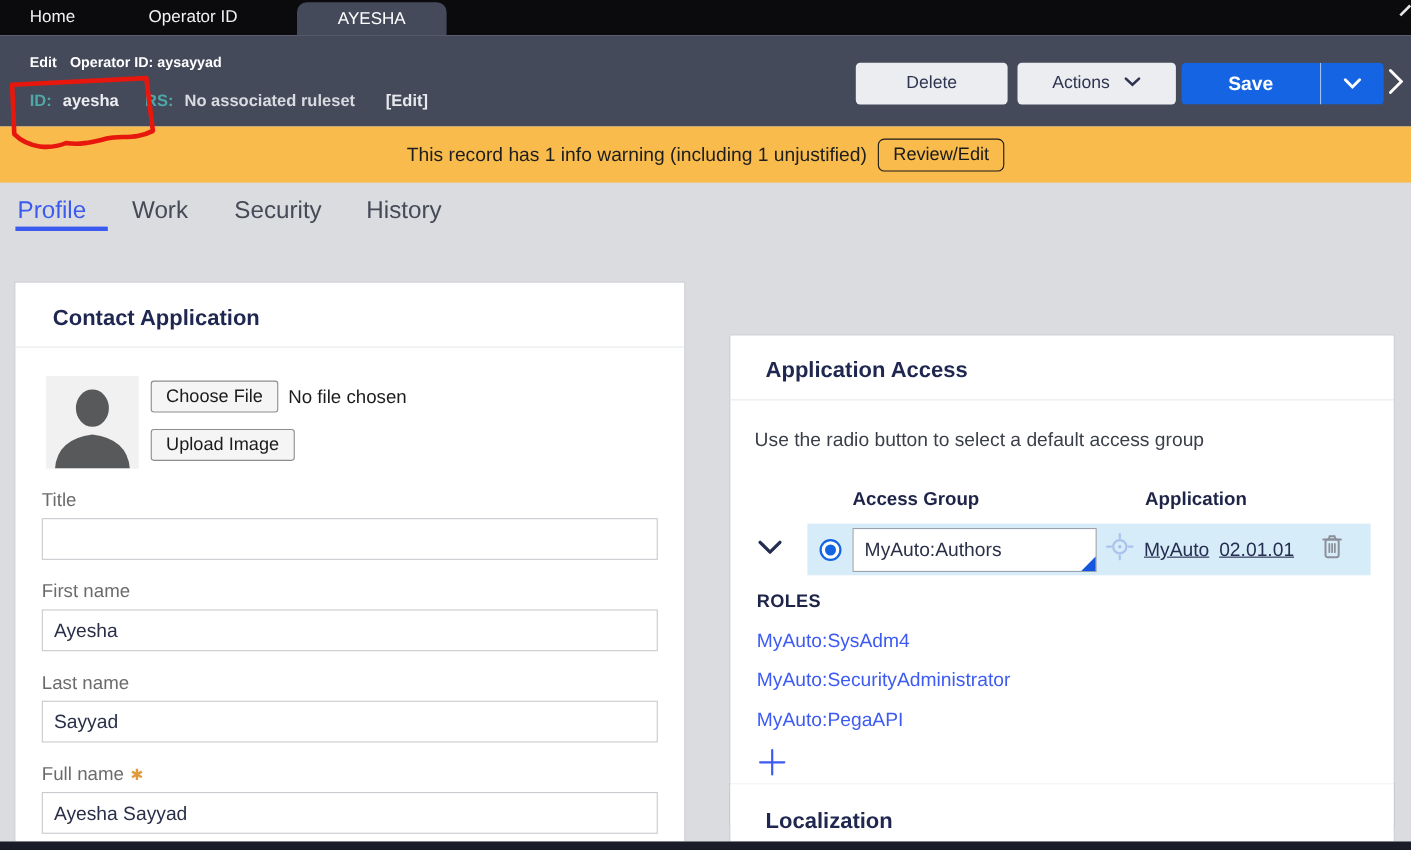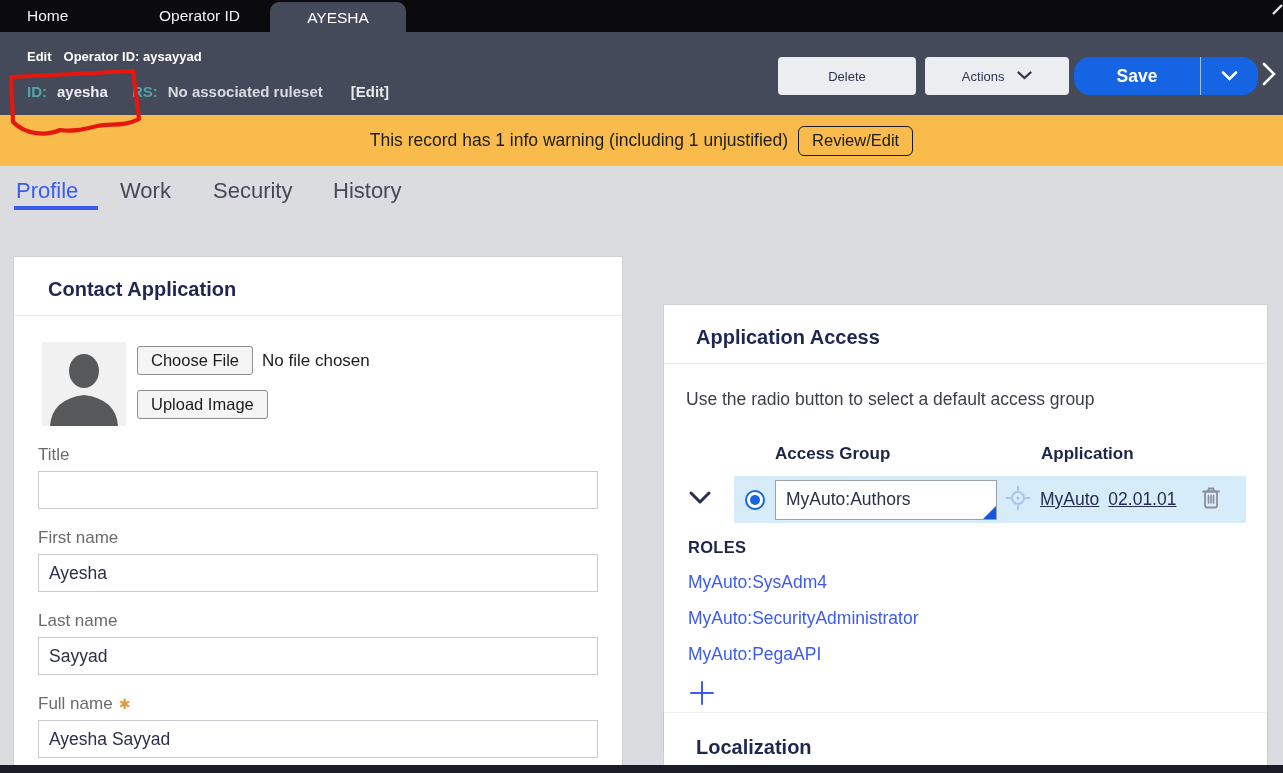--- a/index.html
+++ b/index.html
@@ -5,42 +5,42 @@
   * { margin:0; padding:0; box-sizing:border-box; }
   html,body { width:1283px; height:773px; overflow:hidden; background:#DBDCE0;
               font-family:"Liberation Sans", sans-serif; }
   .screen { position:relative; width:1283px; height:773px; background:#DBDCE0; overflow:hidden; }
 
   
   .topbar { position:absolute; left:0; top:0; width:1283px; height:32px; background:#0B0B0E; }
   .topbar-tab { position:absolute; top:0; height:32px; line-height:32px; color:#F2F2F4;
                 font-size:15.5px; cursor:default; }
   .topbar-tab.home { left:27px; }
-  .topbar-tab.opid { left:135px;margin-left:24px; }
+  .topbar-tab.opid { left:135px; }
   .doc-tab { position:absolute; left:270px; top:2px; width:136px; height:30px; background:#454A5B;
              border-radius:9px 9px 0 0; color:#FFFFFF; font-size:15.5px; text-align:center;
              line-height:31px; }
   .corner-glyph { position:absolute; right:0px; top:2px; }
 
   
   .hdr { position:absolute; left:0; top:32px; width:1283px; height:83px; background:#454A5B; }
   .hdr-title { position:absolute; left:27px; top:17px; font-size:13px; font-weight:bold; color:#FFFFFF; }
   .hdr-title .t-action { margin-right:12px; }
   .hdr-meta { position:absolute; left:27px; top:51px; font-size:15px; font-weight:bold; color:#D9DBE0; }
   .hdr-meta .k { color:#4FA8A8; }
   .hdr-meta .v-id { color:#EDEEF1; margin-left:10px; margin-right:24px; }
   .hdr-meta .v-rs { color:#D9DBE0; margin-left:10px; }
   .hdr-meta .edit-link { color:#E8E9EC; margin-left:28px; }
   .btn-gray { position:absolute; top:25px; height:38px; background:#ECEDF1; border:none; border-radius:4px;
-              color:#2E3350; font-size:13px; font-family:inherit; cursor:pointer; }
+              color:#2E3350; font-size:16px; font-family:inherit; cursor:pointer; }
   .btn-delete { left:778px; width:138px; }
   .btn-actions { left:925px; width:144px; }
   .btn-actions svg { margin-left:9px; vertical-align:1px; }
   .save-group { position:absolute; left:1074px; top:25px; width:184px; height:38px; display:flex;
-                border-radius:16px; overflow:hidden; }
+                border-radius:4px; overflow:hidden; }
   .save-main { width:126px; background:#1464E4; color:#FFFFFF; font-weight:bold; font-size:17.5px;
                border:none; font-family:inherit; cursor:pointer; }
   .save-caret { width:58px; background:#1464E4; border:none; border-left:1px solid rgba(255,255,255,.6);
                 display:flex; align-items:center; justify-content:center; cursor:pointer; }
   .panel-chevron { position:absolute; left:1262px; top:29px; cursor:pointer; }
 
   
   .warnbar { position:absolute; left:0; top:115px; width:1283px; height:51px; background:#F8BB4C;
              display:flex; align-items:center; justify-content:center; }
   .warn-text { color:#1E1E1E; font-size:17.5px; }

